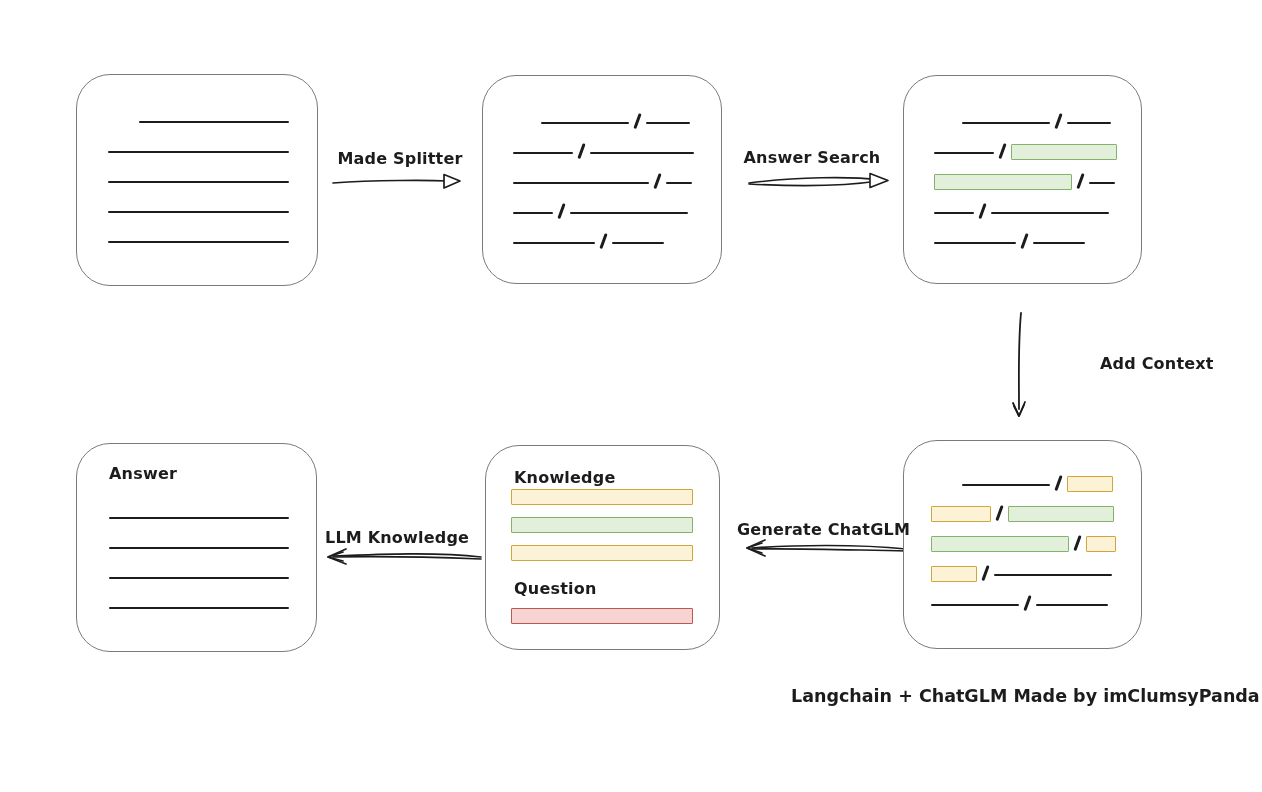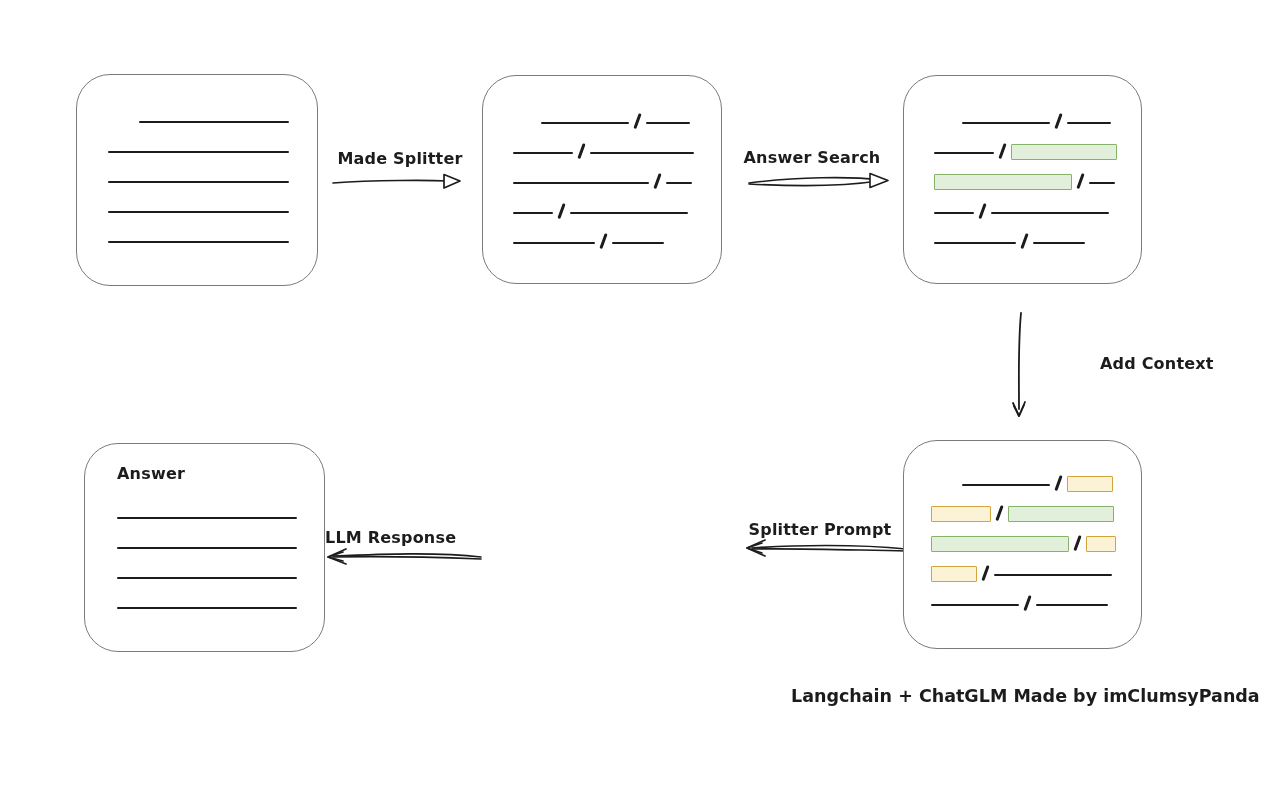--- a/index.html
+++ b/index.html
@@ -40,21 +40,21 @@
   .caption{
     position:absolute;left:791px;top:686px;width:400px;
     font-size:17.5px;font-weight:600;text-align:right;white-space:nowrap;
   }
   
   #node-document{left:76px;top:74px;width:242px;height:212px;}
   #node-chunks{left:482px;top:75px;width:240px;height:209px;}
   #node-retrieved{left:903px;top:75px;width:239px;height:209px;}
   #node-context{left:903px;top:440px;width:239px;height:209px;}
   #node-prompt{left:485px;top:445px;width:235px;height:205px;}
-  #node-answer{left:76px;top:443px;width:241px;height:209px;margin-left:8px;}
+  #node-answer{left:76px;top:443px;width:241px;height:209px;}
   #node-document .rows{padding-top:26px;}
   #node-chunks .rows,#node-retrieved .rows{padding-top:26px;}
   #node-context .rows{padding-top:23px;}
   #node-prompt .node-heading{margin:22px 0 0 28px;}
   #node-prompt .node-heading.q{margin-top:6px;}
   #node-prompt .bars.k{margin-top:2px;}
   #node-prompt .bars.q{margin-top:10px;}
   #node-answer .node-heading{margin:20px 0 0 32px;}
   #node-answer .rows{padding-top:14px;}
   #label-text-splitter{left:334px;top:149px;width:132px;}
@@ -200,20 +200,40 @@
           <div class="seg seg-line" style="width: 118px;"></div>
         </div>
         <div class="row" style="margin-left: 27px;">
           <div class="seg seg-line" style="width: 88px;"></div>
           <div class="slash"></div>
           <div class="seg seg-line" style="width: 72px;"></div>
         </div>
       </div>
   </div>
 
+  <div class="node" id="node-prompt">
+    <div class="node-heading">Knowledge</div>
+    <div class="rows bars k">
+        <div class="row" style="margin-left: 25px;">
+          <div class="seg seg-yellow" style="width: 180px;"></div>
+        </div>
+        <div class="row" style="margin-left: 25px;">
+          <div class="seg seg-green" style="width: 180px;"></div>
+        </div>
+        <div class="row" style="margin-left: 25px;">
+          <div class="seg seg-yellow" style="width: 180px;"></div>
+        </div>
+      </div>
+    <div class="node-heading q">Question</div>
+    <div class="rows bars q">
+        <div class="row" style="margin-left: 25px;">
+          <div class="seg seg-red" style="width: 180px;"></div>
+        </div>
+      </div>
+  </div>
 
   <div class="node" id="node-answer">
     <div class="node-heading">Answer</div>
     <div class="rows">
         <div class="row" style="margin-left: 32px;">
           <div class="seg seg-line" style="width: 180px;"></div>
         </div>
         <div class="row" style="margin-left: 32px;">
           <div class="seg seg-line" style="width: 180px;"></div>
         </div>
@@ -222,18 +242,18 @@
         </div>
         <div class="row" style="margin-left: 32px;">
           <div class="seg seg-line" style="width: 180px;"></div>
         </div>
       </div>
   </div>
 
   <div class="arrow-label" id="label-text-splitter">Made Splitter</div>
   <div class="arrow-label" id="label-vector-search">Answer Search</div>
   <div class="arrow-label" id="label-add-context">Add Context</div>
-  <div class="arrow-label" id="label-generate-prompt">Splitter Prompt</div>
-  <div class="arrow-label" id="label-llm-response">LLM Response</div>
+  <div class="arrow-label" id="label-generate-prompt">Generate ChatGLM</div>
+  <div class="arrow-label" id="label-llm-response">LLM Knowledge</div>
 
   <div class="caption">Langchain + ChatGLM Made by imClumsyPanda</div>
 
 </div>
 
 </body></html>

